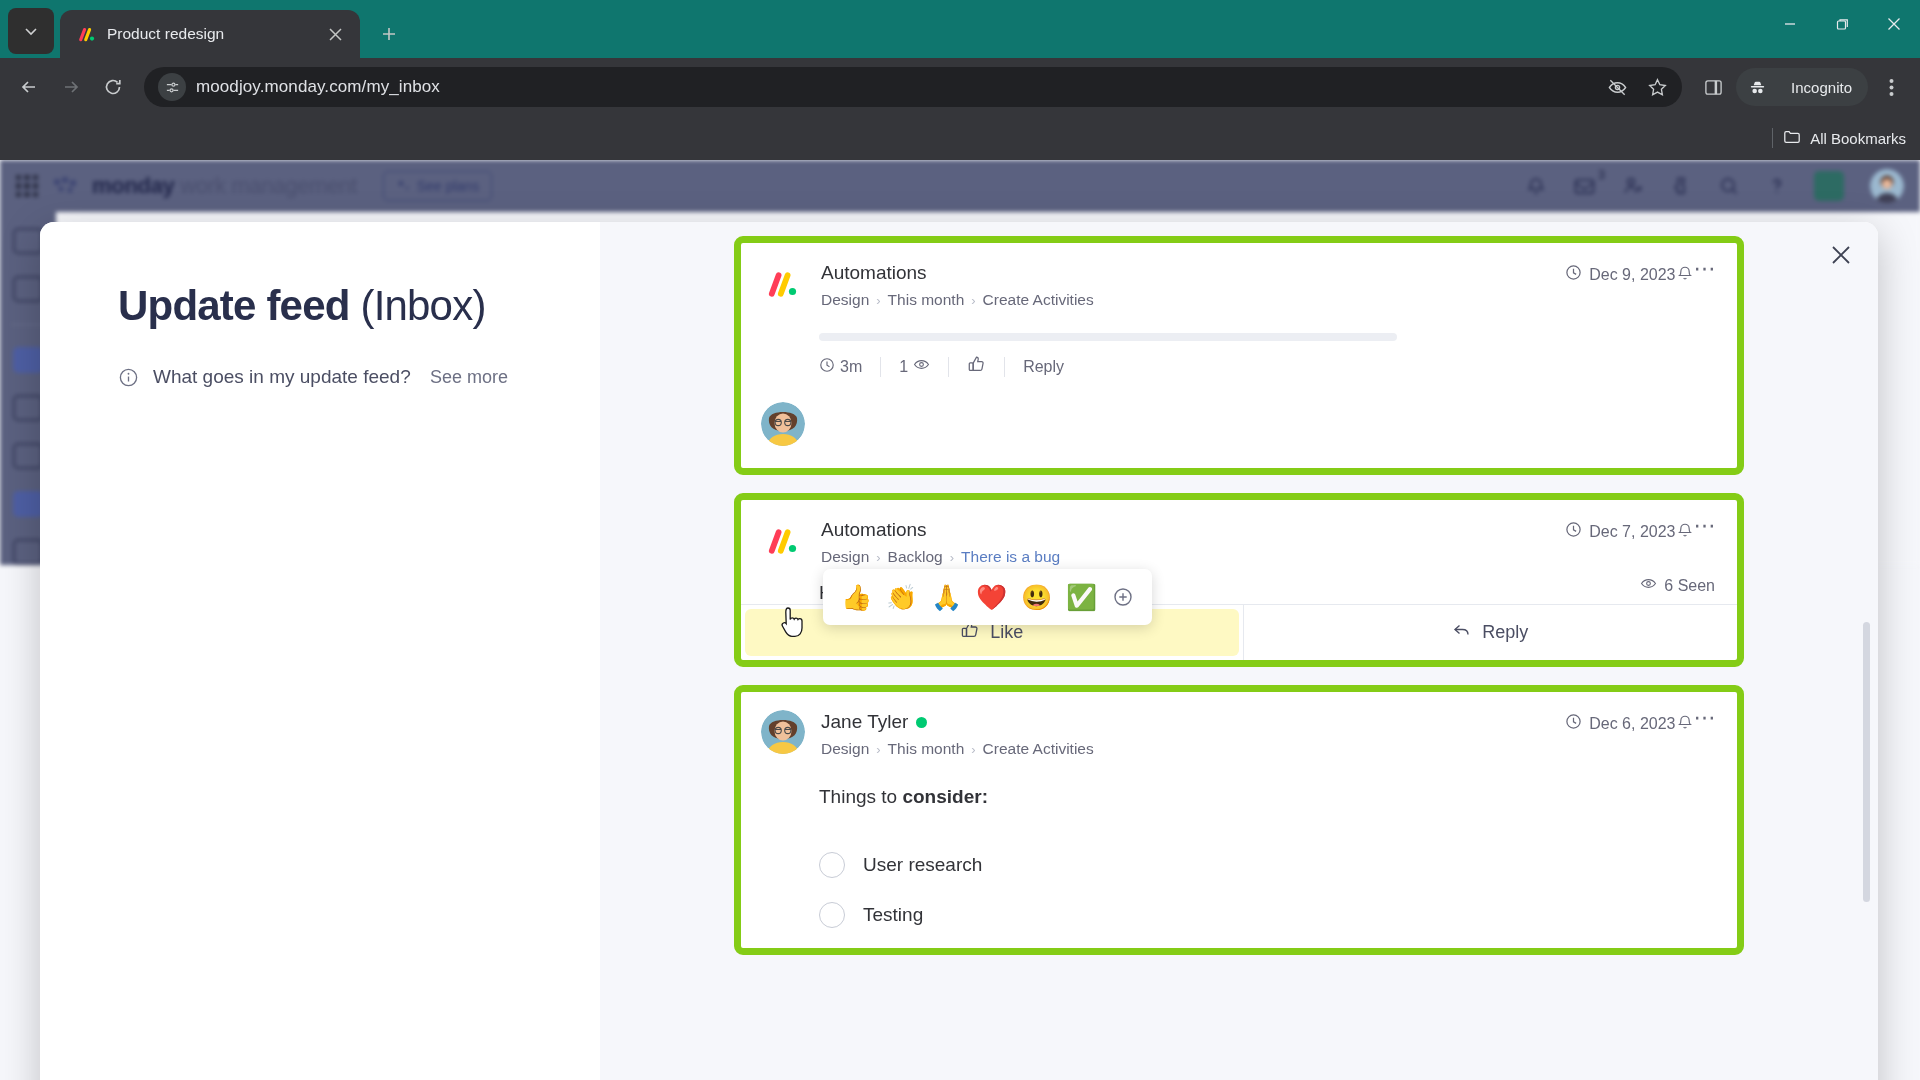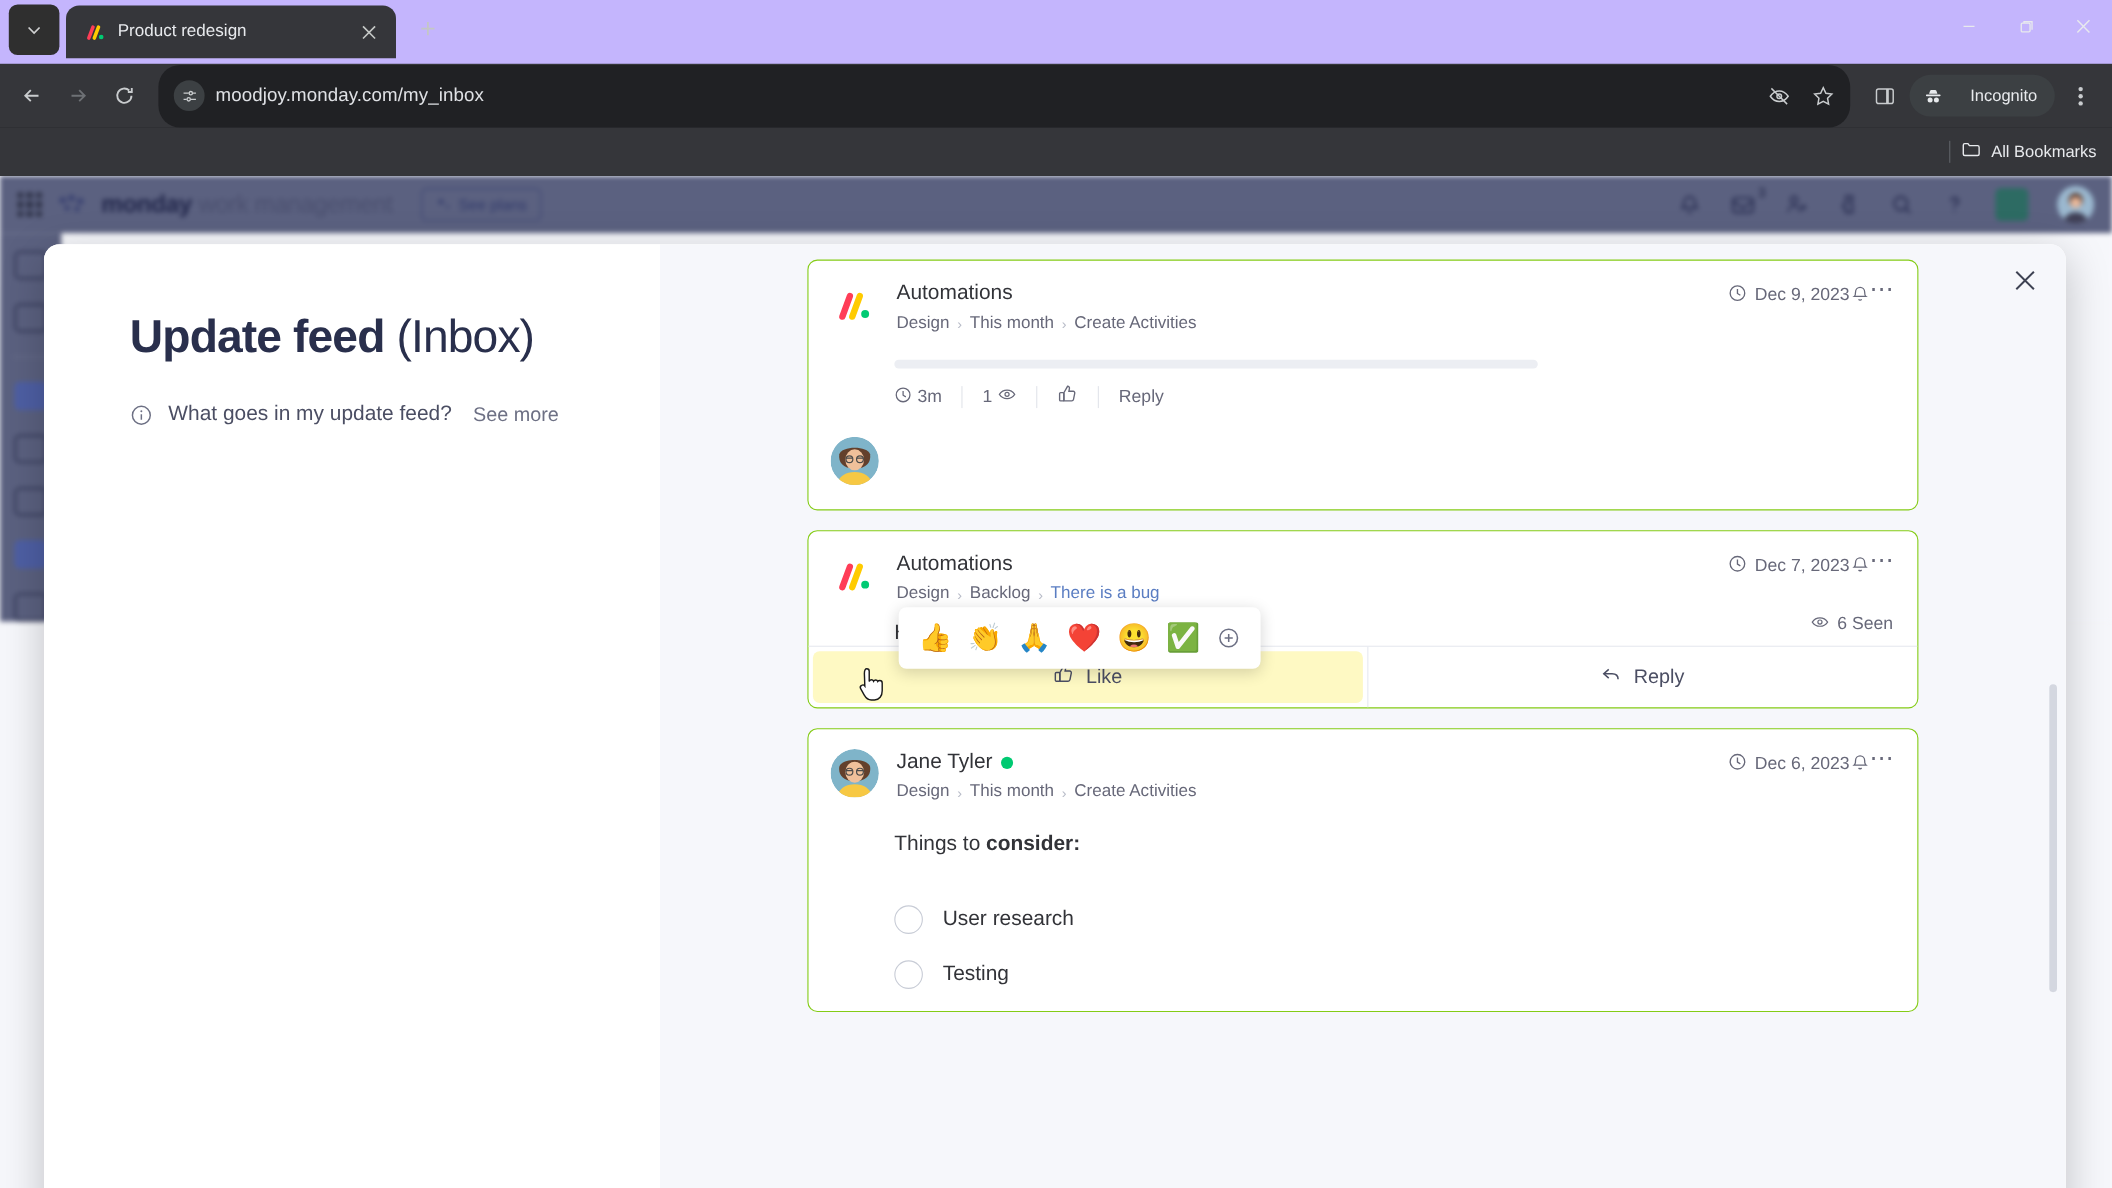--- a/index.html
+++ b/index.html
@@ -7,22 +7,22 @@
     width: 1920px; height: 1080px;
     overflow: hidden;
     font-family: "Liberation Sans", sans-serif;
     background: #202124;
   }
 
   
   .browser { width: 1920px; height: 1080px; position: relative; }
 
   .tabstrip {
-    height: 58px; background: #c4b5fd;
-    display: flex; align-items: center; padding-left: 8px; position: relative;
+    height: 58px; background: #0f766e;
+    display: flex; align-items: flex-end; padding-left: 8px; position: relative;
   }
   .tab-list-btn {
     width: 46px; height: 46px; margin-bottom: 4px; border-radius: 8px;
     background: #2f2f2f; display: flex; align-items: center; justify-content: center;
     color: #cfd0d1;
   }
   .tab {
     height: 48px; min-width: 300px; background: #35363a; border-radius: 12px 12px 0 0;
     display: flex; align-items: center; gap: 11px; padding: 0 12px 0 16px;
     margin-left: 6px; position: relative;
@@ -49,21 +49,21 @@
   .toolbar {
     height: 58px; background: #35363a; display: flex; align-items: center;
     padding: 0 10px; gap: 4px;
   }
   .tb-icon {
     width: 38px; height: 38px; border-radius: 50%; flex: 0 0 38px;
     display: flex; align-items: center; justify-content: center; color: #c9ccce;
   }
   .tb-icon.dim { color: #6e7175; }
   .omnibox {
-    flex: 1; height: 57px; background: #202124; border-radius: 20px;
+    flex: 1; height: 40px; background: #202124; border-radius: 20px;
     display: flex; align-items: center; padding: 0 6px 0 14px; margin: 0 8px; gap: 10px;
   }
   .omnibox .site-ico {
     width: 28px; height: 28px; border-radius: 50%; background: #3c4043;
     display: flex; align-items: center; justify-content: center; color: #c9ccce; flex: 0 0 28px;
   }
   .url { color: #dfe1e5; font-size: 17px; flex: 1; letter-spacing: .1px; }
   .omni-right { display: flex; align-items: center; gap: 2px; }
   .incognito-pill {
     height: 38px; border-radius: 19px; background: #3c4043; display: flex;
@@ -132,21 +132,21 @@
   .hint-text { color: #4b4e63; font-size: 19px; }
   .see-more { margin-left: auto; color: #6d7084; font-size: 18px; }
 
   .modal-right {
     flex: 1; background: #f6f7fb; position: relative; overflow: hidden;
     padding: 14px 26px 0 26px;
   }
   .feed { width: 1010px; margin: 0 auto; }
 
   .card {
-    background: #fff; border: 1px solid #84cc16; border-radius: 9px;
+    background: #fff; border: 7px solid #84cc16; border-radius: 9px;
     margin-bottom: 18px; position: relative;
   }
   .card-head { display: flex; align-items: flex-start; padding: 18px 20px 0 20px; }
   .card-ava { width: 44px; height: 44px; flex: 0 0 44px; margin-right: 16px; }
   .ava-img { width: 44px; height: 44px; border-radius: 50%; overflow: hidden; }
   .logo-ava { width: 44px; height: 44px; position: relative; }
   .head-main { flex: 1; padding-top: 1px; }
   .head-name { font-size: 19px; color: #323338; display: flex; align-items: center; gap: 8px; }
   .online-dot { width: 11px; height: 11px; border-radius: 50%; background: #00ca72; }
   .crumbs { margin-top: 7px; font-size: 15.5px; color: #676879; display: flex; align-items: center; gap: 7px; }

